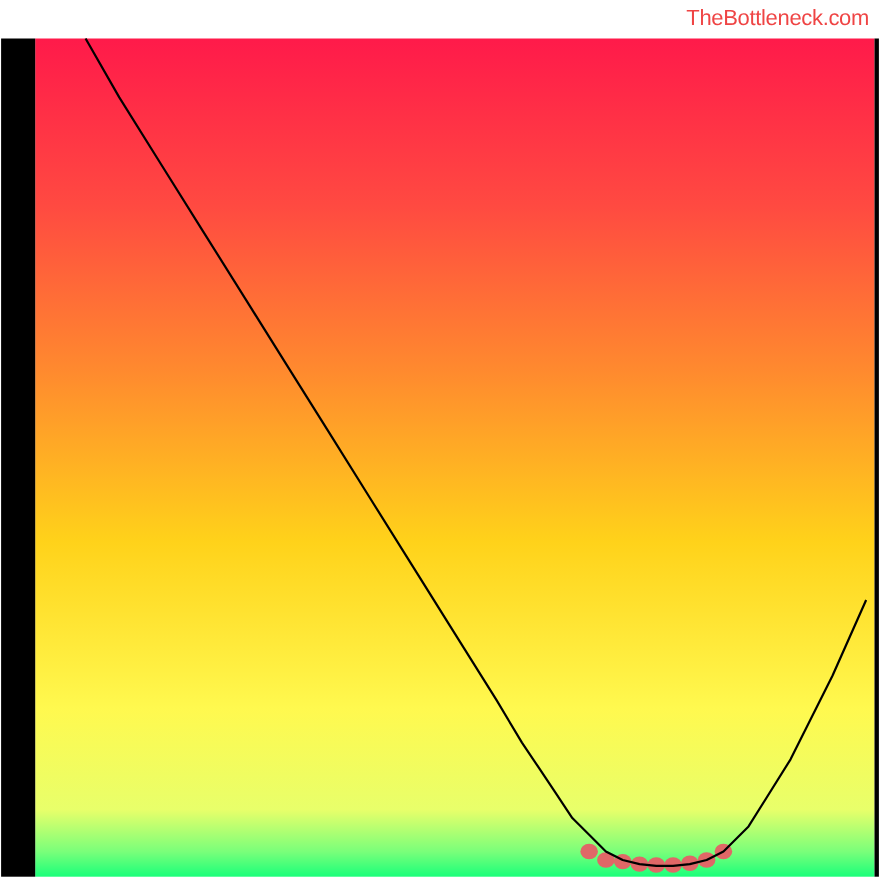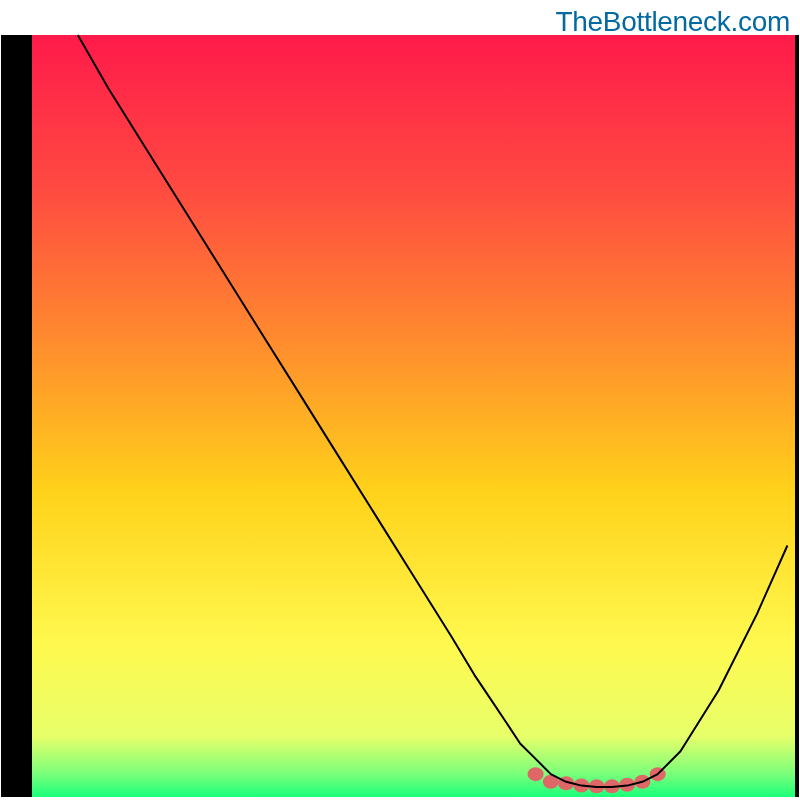--- a/index.html
+++ b/index.html
@@ -16,22 +16,22 @@
     width: 800px;
     height: 800px;
   }
   svg {
     display: block;
   }
   .watermark {
     position: absolute;
     top: 6px;
     right: 10px;
-    font-size: 28px;
-    color: #0369a1;
+    font-size: 20px;
+    color: #ef4444;
     font-weight: normal;
     letter-spacing: -0.3px;
     text-align: center;
   }
 </style>
 </head>
 <body>
 
 <div class="chart-container">
   <svg id="chart-svg" width="800" height="800" viewBox="0 0 800 800">

